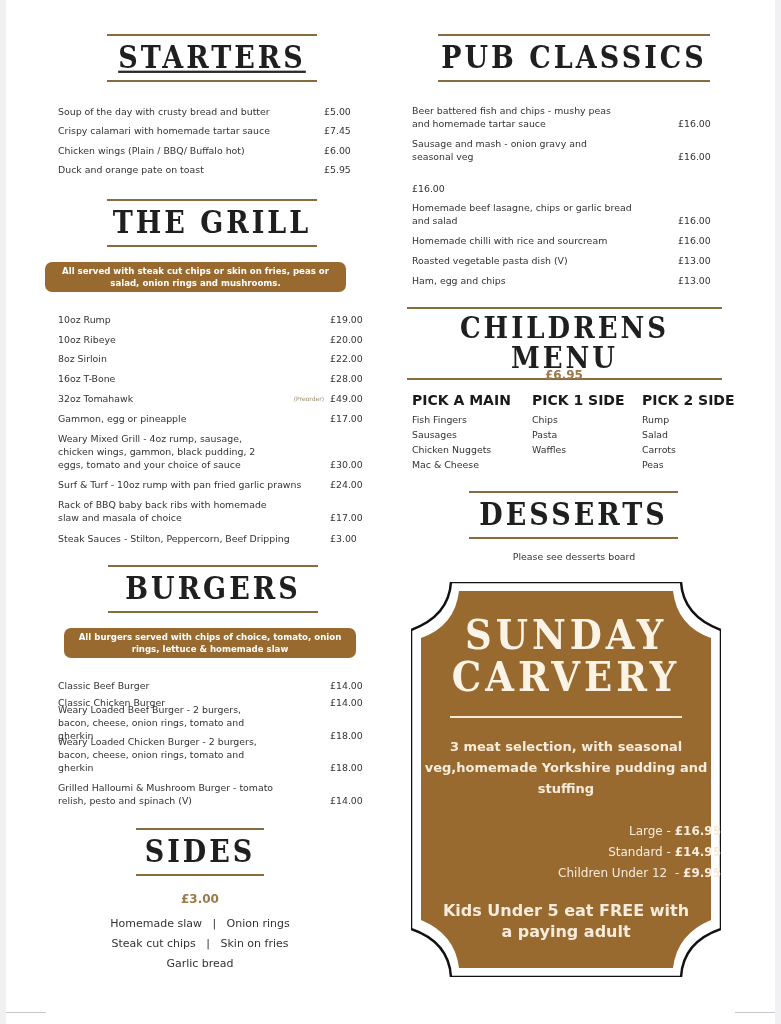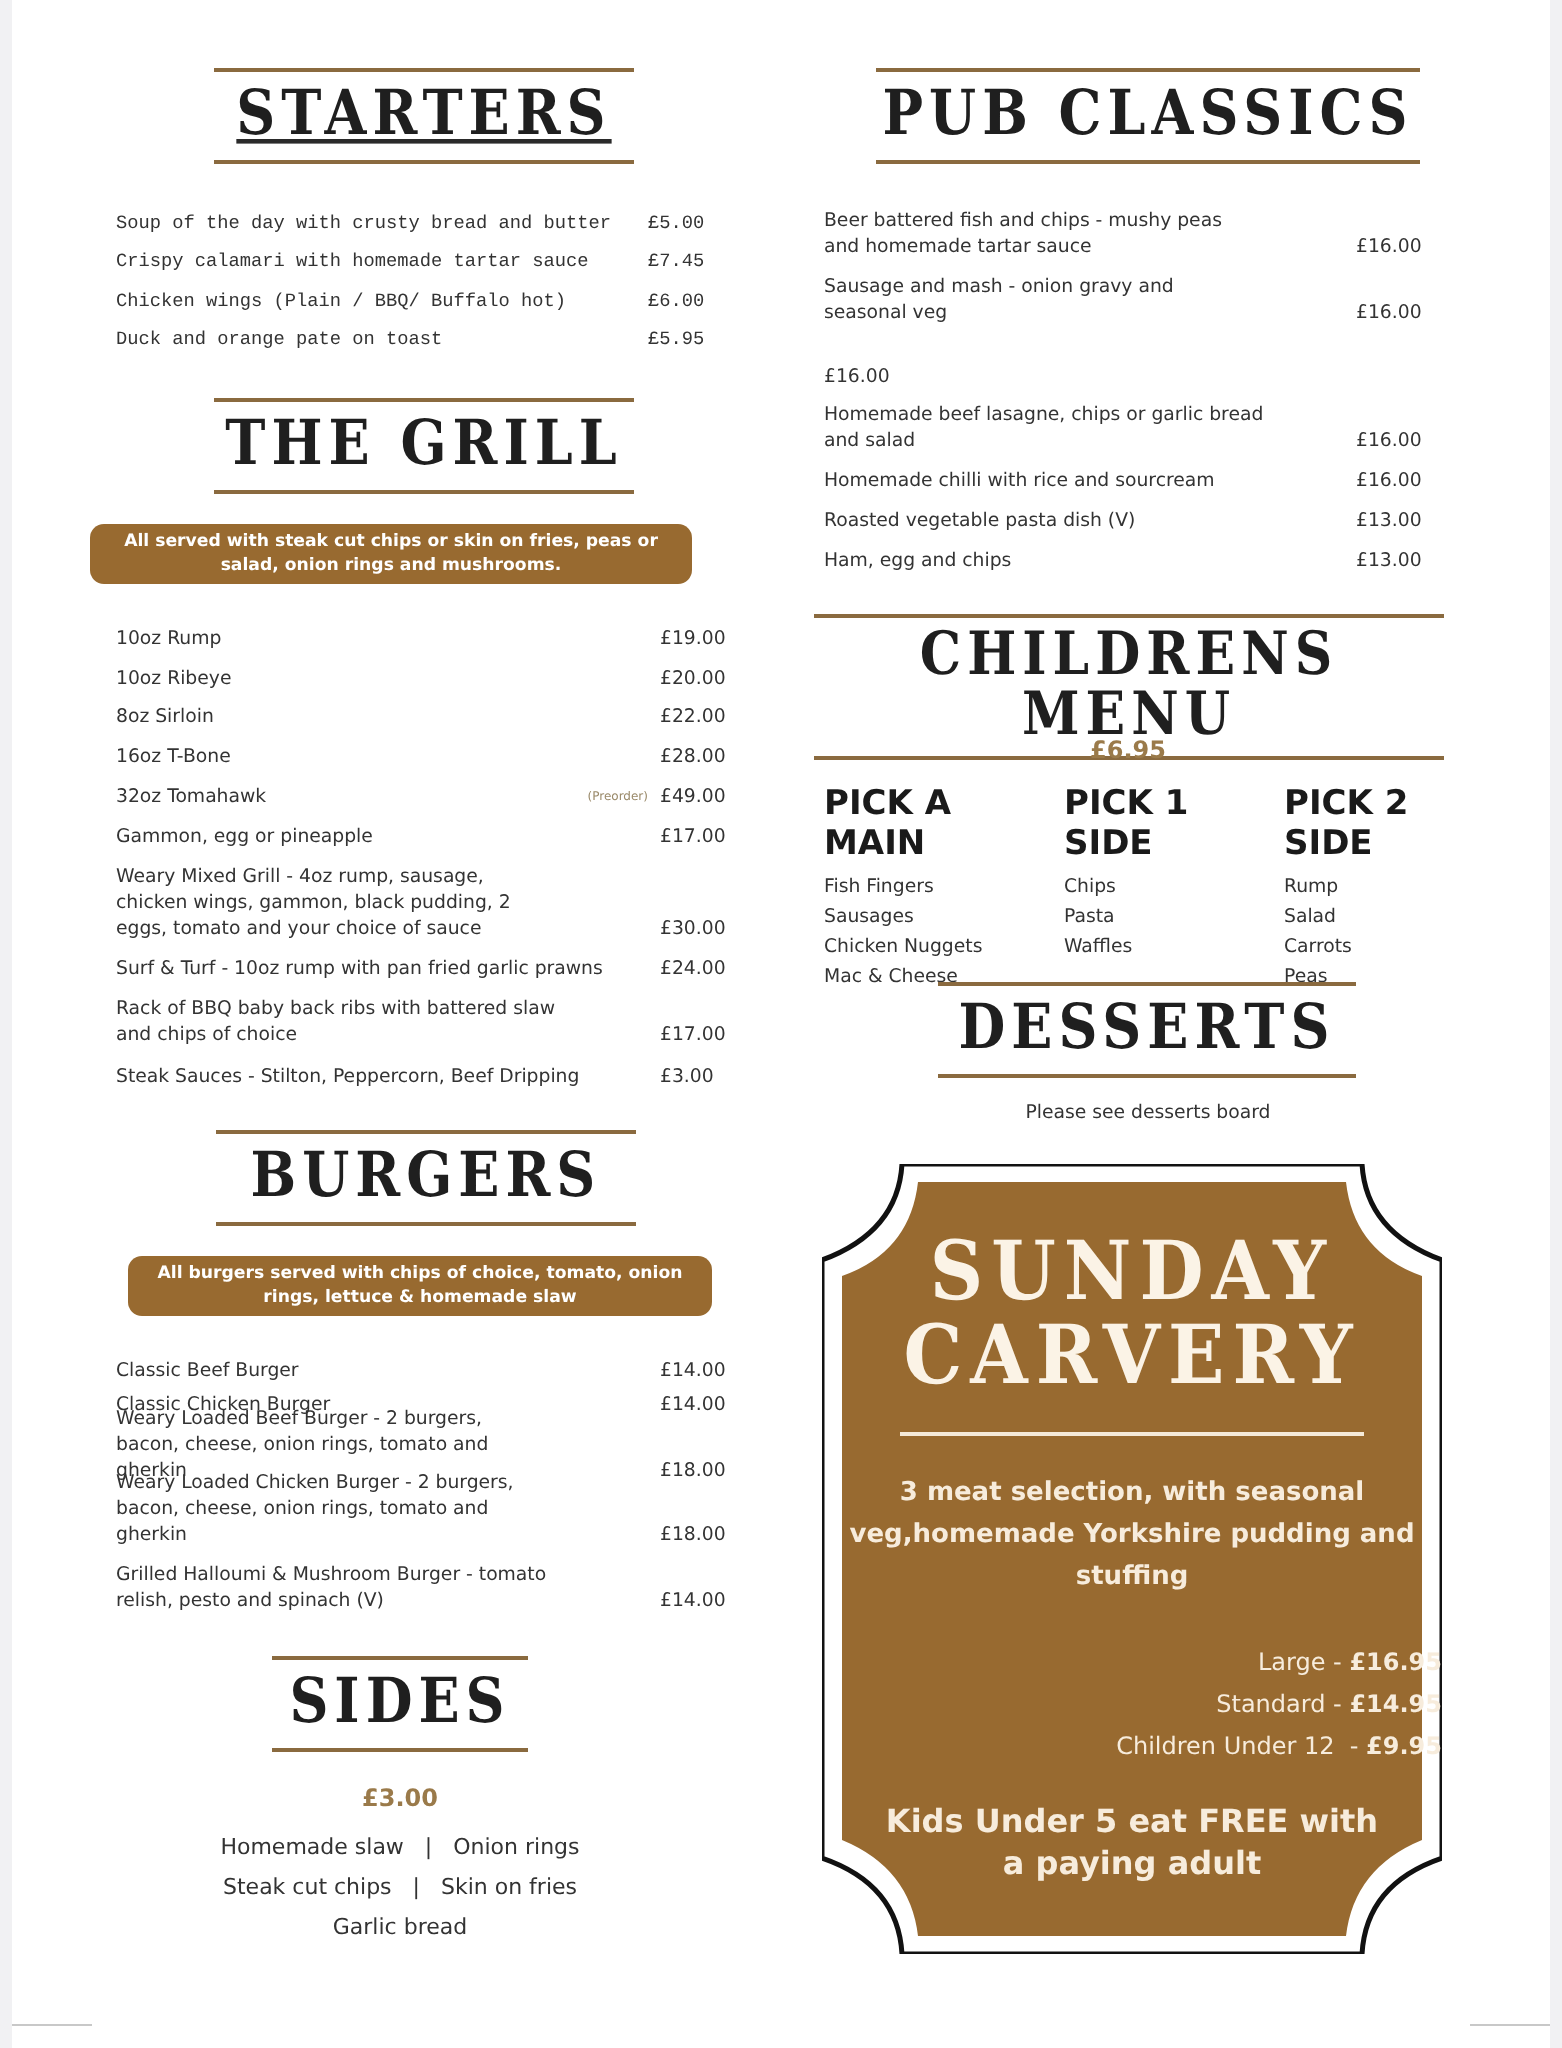--- a/index.html
+++ b/index.html
@@ -18,21 +18,21 @@
   .row .name { flex: 1; line-height: 13px; }
   .row .price { width: 34px; text-align: left; line-height: 13px; }
   .row .note { font-size: 6px; color: #9a8a6a; margin-right: 6px; line-height: 13px; }
 
   .banner { position: absolute; background: #986a30; color: #fff; font-weight: bold; font-size: 8.6px;
             text-align: center; border-radius: 7px; line-height: 12px; padding: 3px 6px; }
 
   .gold { color: #9a7a4a; font-weight: bold; text-align: center; }
 
   .kids { position: absolute; display: flex; font-size: 9.4px; color: #333; }
-  .kids .col h4 { font-size: 17px; color: #1a1a1a; font-weight: bold; margin-bottom: 4px; }
+  .kids .col h4 { font-size: 14px; color: #1a1a1a; font-weight: bold; margin-bottom: 4px; }
   .kids .col div { line-height: 15px; }
 
   .sides { position: absolute; text-align: center; font-size: 11px; color: #333; }
   .sides div { line-height: 20px; }
 
   .carvery { position: absolute; left: 411px; top: 582px; width: 310px; height: 395px; }
   .carvery svg { position: absolute; left: 0; top: 0; }
   .carvery .content { position: absolute; left: 0; top: 0; width: 310px; text-align: center; color: #fff; }
   .cv-title { font-family: "DejaVu Serif", serif; font-weight: bold; font-size: 37px; letter-spacing: 4px;
               line-height: 42px; color: #fbf3e6; margin-top: 32px; transform: scaleY(1.1); }
@@ -47,21 +47,21 @@
 
 <div class="page"></div>
 <div class="crop" style="left:6px;top:1012px;width:40px;height:1px;"></div>
 <div class="crop" style="left:735px;top:1012px;width:40px;height:1px;"></div>
 
 <div class="hdr" style="left:107px;top:34px;width:210px;text-decoration:underline;">
   <div class="rule"></div>
   <div class="title">STARTERS</div>
   <div class="rule"></div>
 </div>
-<div class="items" style="left:58px;top:98px;width:300px;font-family:Liberation Mono, monospace;">
+<div class="items" style="left:58px;top:98px;width:300px;">
   <div class="row" style="height:19.6px">
       <span class="name">Soup of the day with crusty bread and butter</span>
       <span class="price">£5.00</span>
     </div>
   <div class="row" style="height:19.6px">
       <span class="name">Crispy calamari with homemade tartar sauce</span>
       <span class="price">£7.45</span>
     </div>
   <div class="row" style="height:19.6px">
       <span class="name">Chicken wings (Plain / BBQ/ Buffalo hot)</span>
@@ -107,21 +107,21 @@
     </div>
   <div class="row" style="height:46px;padding-right:0">
       <span class="name" style="padding-right:60px">Weary Mixed Grill - 4oz rump, sausage, chicken wings, gammon, black pudding, 2 eggs, tomato and your choice of sauce</span>
       <span class="price">£30.00</span>
     </div>
   <div class="row" style="height:20px">
       <span class="name">Surf &amp; Turf - 10oz rump with pan fried garlic prawns</span>
       <span class="price">£24.00</span>
     </div>
   <div class="row" style="height:33px">
-      <span class="name" style="padding-right:50px">Rack of BBQ baby back ribs with battered slaw and chips of choice</span>
+      <span class="name" style="padding-right:50px">Rack of BBQ baby back ribs with homemade slaw and masala of choice</span>
       <span class="price">£17.00</span>
     </div>
   <div class="row" style="height:21px">
       <span class="name">Steak Sauces - Stilton, Peppercorn, Beef Dripping</span>
       <span class="price">£3.00</span>
     </div>
 </div>
 
 <div class="hdr" style="left:108px;top:565px;width:210px;">
   <div class="rule"></div>

